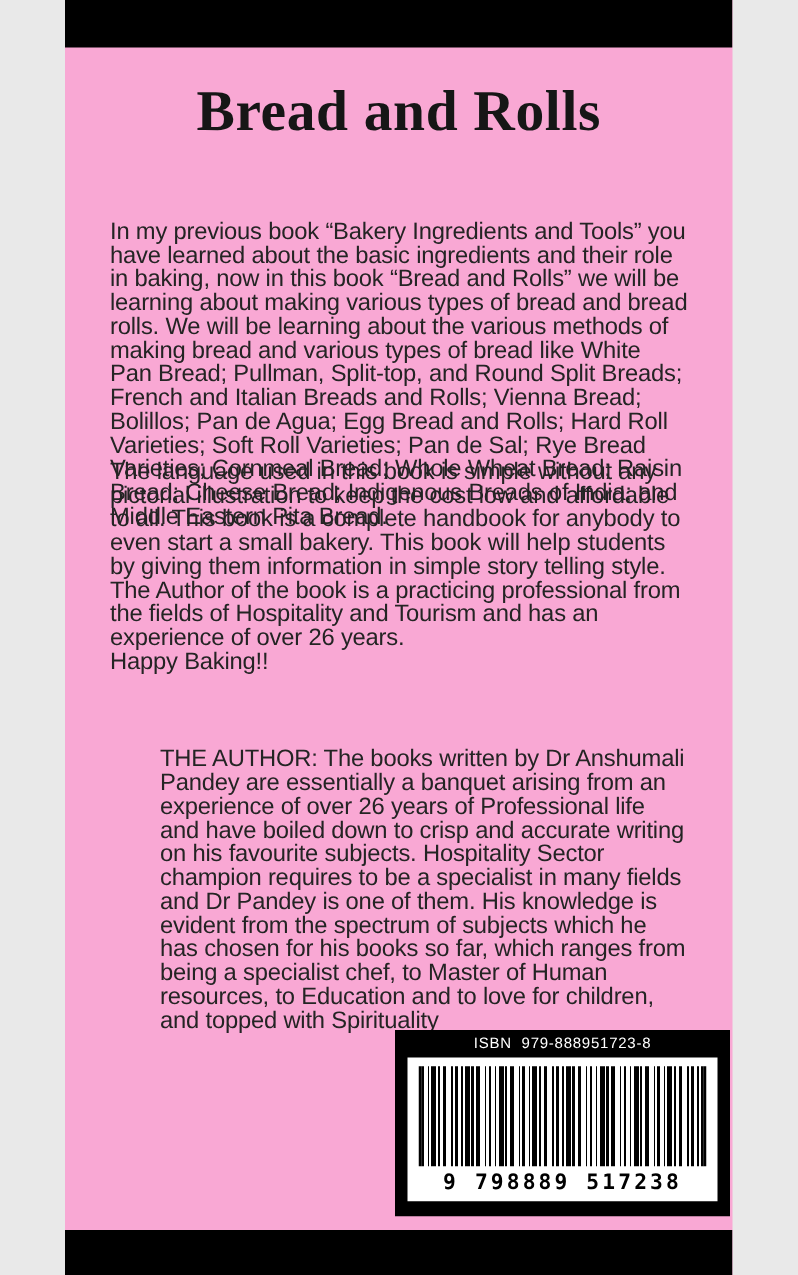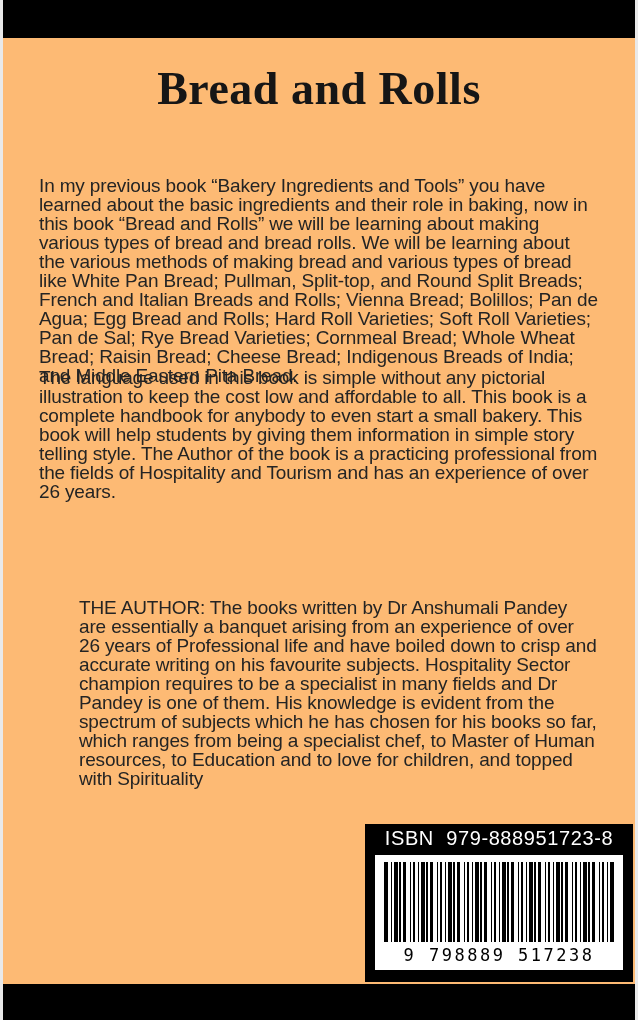--- a/index.html
+++ b/index.html
@@ -1,24 +1,24 @@
 <!DOCTYPE html>
 <html><head>
 <meta charset="utf-8">
 <style>
   * { margin: 0; padding: 0; box-sizing: border-box; }
   html, body { background: #e9e9e9; }
   body { font-family: "Liberation Sans", sans-serif; }
 
   .cover {
     position: relative;
-    width: 632px;
+    width: 534px;
     height: 1020px;
     margin: 0 auto;
-    background: #fdba74;
+    background: #f9a8d4;
     overflow: hidden;
   }
 
   .border-bar {
     position: absolute;
     left: 0;
     width: 100%;
     background: #000;
   }
   .border-bar.top { top: 0; height: 38px; }
@@ -54,29 +54,30 @@
   .barcode-block {
     position: absolute;
     top: 824px;
     right: 2px;
     width: 268px;
     background: #000;
     padding: 0 10px 12px 10px;
   }
   .isbn-label {
     color: #ffffff;
-    font-size: 20px;
+    font-size: 12px;
     letter-spacing: 0.6px;
     text-align: center;
     padding: 3px 0 5px 0;
     white-space: pre;
   }
   .barcode-box {
     background: #ffffff;
     padding: 7px 9px 5px 9px;
+    font-weight: bold;
   }
   .bars {
     height: 80px;
     background: repeating-linear-gradient(
       90deg,
       #000 0 2px,  #fff 2px 5px,
       #000 5px 6px, #fff 6px 8px,
       #000 8px 12px, #fff 12px 13px,
       #000 13px 15px, #fff 15px 17px,
       #000 17px 20px, #fff 20px 24px,
@@ -101,20 +102,21 @@
 <div class="cover">
 
   <div class="border-bar top"></div>
 
   <h1 class="title">Bread and Rolls</h1>
 
   <p class="para p-intro">In my previous book “Bakery Ingredients and Tools” you have learned about the basic ingredients and their role in baking, now in this book “Bread and Rolls” we will be learning about making various types of bread and bread rolls. We will be learning about the various methods of making bread and various types of bread like White Pan Bread; Pullman, Split-top, and Round Split Breads; French and Italian Breads and Rolls; Vienna Bread; Bolillos; Pan de Agua; Egg Bread and Rolls; Hard Roll Varieties; Soft Roll Varieties; Pan de Sal; Rye Bread Varieties; Cornmeal Bread; Whole Wheat Bread; Raisin Bread; Cheese Bread; Indigenous Breads of India; and Middle Eastern Pita Bread.</p>
 
   <p class="para p-about">
     <span>The language used in this book is simple without any pictorial illustration to keep the cost low and affordable to all. This book is a complete handbook for anybody to even start a small bakery. This book will help students by giving them information in simple story telling style. The Author of the book is a practicing professional from the fields of Hospitality and Tourism and has an experience of over 26 years.</span><br>
+    <span>Happy Baking!!</span>
   </p>
 
   <p class="para p-author">THE AUTHOR: The books written by Dr Anshumali Pandey are essentially a banquet arising from an experience of over 26 years of Professional life and have boiled down to crisp and accurate writing on his favourite subjects. Hospitality Sector champion requires to be a specialist in many fields and Dr Pandey is one of them. His knowledge is evident from the spectrum of subjects which he has chosen for his books so far, which ranges from being a specialist chef, to Master of Human resources, to Education and to love for children, and topped with Spirituality</p>
 
   <div class="barcode-block">
     <div class="isbn-label">ISBN  979-888951723-8</div>
     <div class="barcode-box">
       <div class="bars"></div>
       <div class="barcode-digits">9 798889 517238</div>
     </div>

